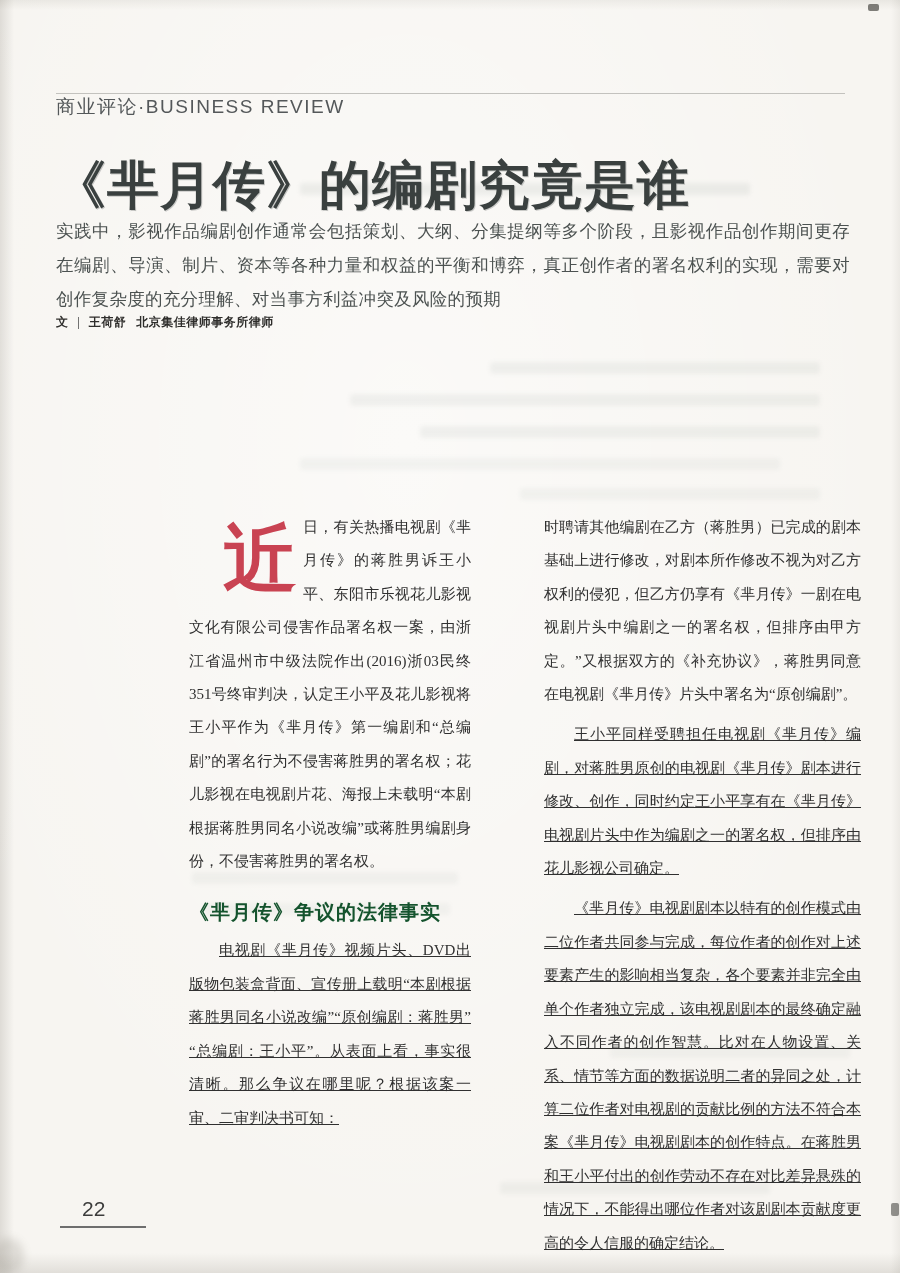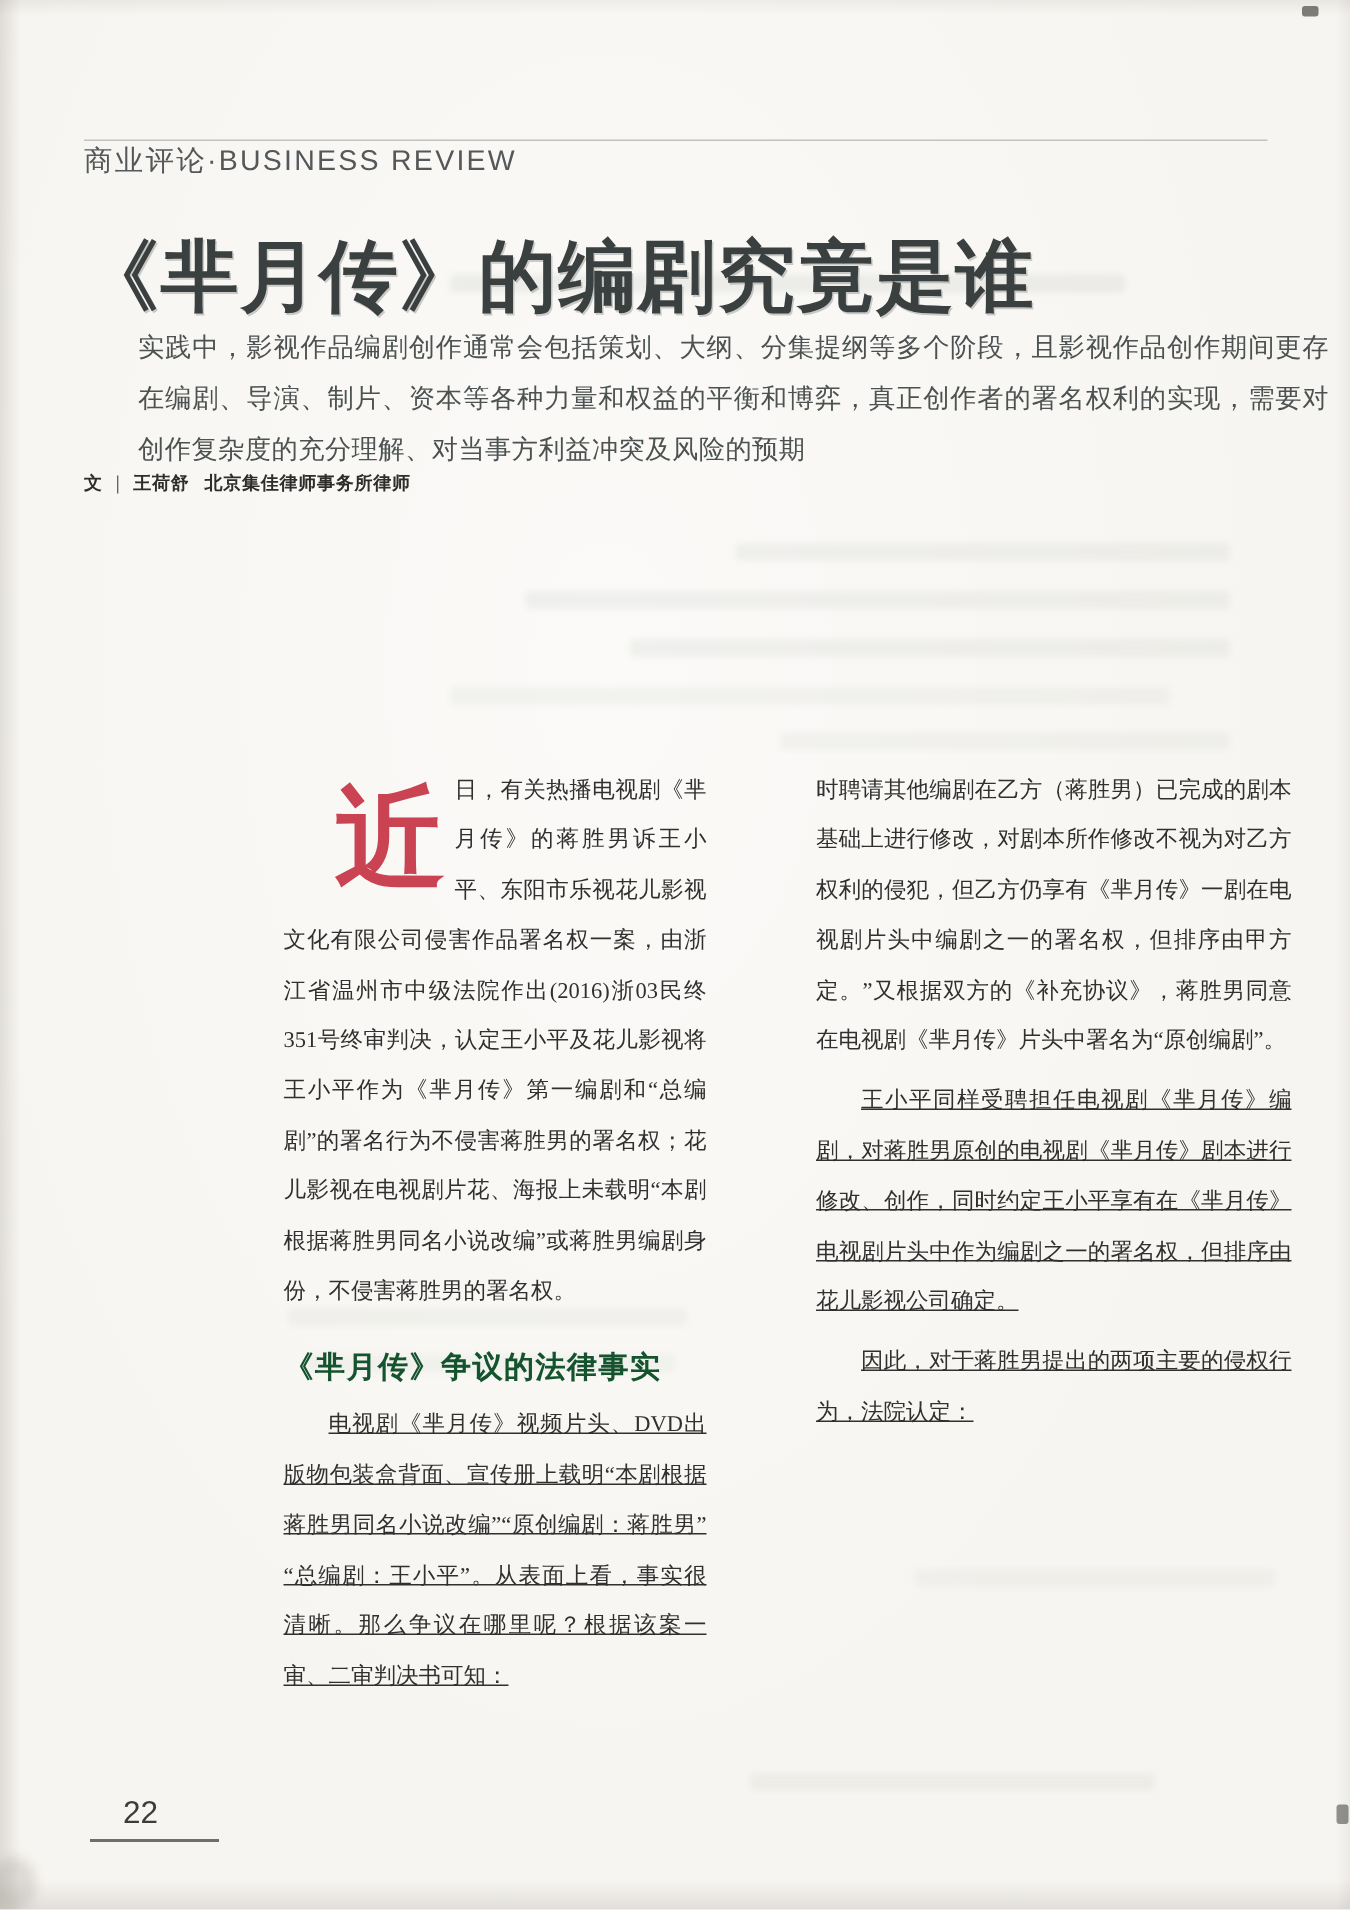--- a/index.html
+++ b/index.html
@@ -44,21 +44,21 @@
     position:absolute;left:54px;top:124px;width:800px;
     font-family:"Liberation Sans","DejaVu Sans",sans-serif;
     font-weight:bold;font-size:52px;line-height:52px;
     letter-spacing:1px;color:var(--title-ink);
     text-shadow:1px 1px 0 rgba(58,64,63,.25);
   }
   .lead{
     position:absolute;left:56px;top:196px;width:794px;
     font-family:"Liberation Sans","DejaVu Sans",sans-serif;
     font-size:17.5px;line-height:34px;color:#4c5251;
-    text-align:justify;letter-spacing:.3px;margin-left:36px;
+    text-align:justify;letter-spacing:.3px;
   }
   .byline{
     position:absolute;left:56px;top:314px;
     font-size:12px;font-weight:bold;color:#2e2d2b;letter-spacing:.5px;
   }
   .byline .sep{padding:0 4px;font-weight:normal;color:#444;}
   .byline .affil{margin-left:10px;}
 
   .col{position:absolute;top:511px;font-size:15px;line-height:33.4px;color:#303030;}
   .col-left{left:189px;width:282px;}
@@ -120,18 +120,19 @@
 <div class="col col-left">
   <p><span class="dropcap">近</span><span>日，有关热播电视剧《芈月传》的蒋胜男诉王小平、东阳市乐视花儿影视文化有限公司侵害作品署名权一案，由浙江省温州市中级法院作出(2016)浙03民终351号终审判决，认定王小平及花儿影视将王小平作为《芈月传》第一编剧和“总编剧”的署名行为不侵害蒋胜男的署名权；花儿影视在电视剧片花、海报上未载明“本剧根据蒋胜男同名小说改编”或蒋胜男编剧身份，不侵害蒋胜男的署名权。</span></p>
   <p class="subhead">《芈月传》争议的法律事实</p>
   <p class="indent">电视剧《芈月传》视频片头、DVD出版物包装盒背面、宣传册上载明“本剧根据蒋胜男同名小说改编”“原创编剧：蒋胜男”“总编剧：王小平”。从表面上看，事实很清晰。那么争议在哪里呢？根据该案一审、二审判决书可知：</p>
 
 </div>
 
 <div class="col col-right">
   <p>时聘请其他编剧在乙方（蒋胜男）已完成的剧本基础上进行修改，对剧本所作修改不视为对乙方权利的侵犯，但乙方仍享有《芈月传》一剧在电视剧片头中编剧之一的署名权，但排序由甲方定。”又根据双方的《补充协议》，蒋胜男同意在电视剧《芈月传》片头中署名为“原创编剧”。</p>
   <p class="indent gap">王小平同样受聘担任电视剧《芈月传》编剧，对蒋胜男原创的电视剧《芈月传》剧本进行修改、创作，同时约定王小平享有在《芈月传》电视剧片头中作为编剧之一的署名权，但排序由花儿影视公司确定。</p>
+  <p class="indent gap">《芈月传》电视剧剧本以特有的创作模式由二位作者共同参与完成，每位作者的创作对上述要素产生的影响相当复杂，各个要素并非完全由单个作者独立完成，该电视剧剧本的最终确定融入不同作者的创作智慧。比对在人物设置、关系、情节等方面的数据说明二者的异同之处，计算二位作者对电视剧的贡献比例的方法不符合本案《芈月传》电视剧剧本的创作特点。在蒋胜男和王小平付出的创作劳动不存在对比差异悬殊的情况下，不能得出哪位作者对该剧剧本贡献度更高的令人信服的确定结论。</p>
   <p class="indent gap">因此，对于蒋胜男提出的两项主要的侵权行为，法院认定：</p>
 
 </div>
 
 <div class="folio">22</div>
 <div class="folio-rule"></div>
 
 </body></html>

